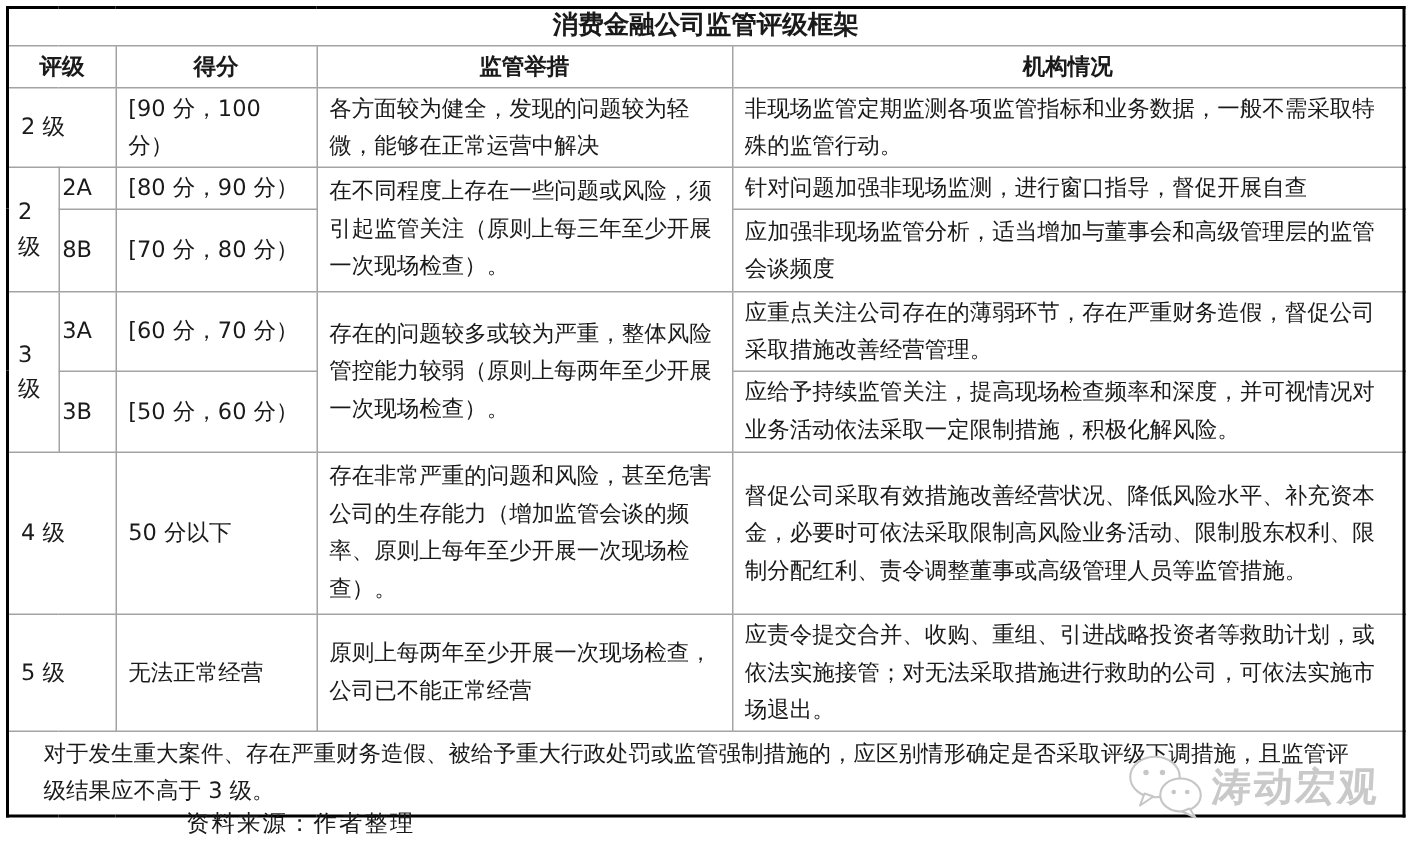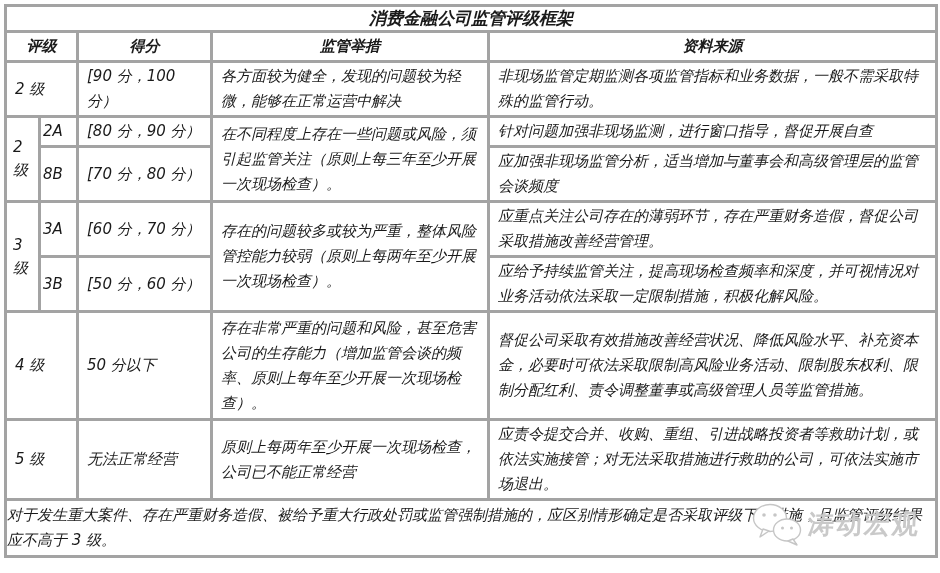--- a/index.html
+++ b/index.html
@@ -19,30 +19,29 @@
   table.rating-table {
     position: absolute;
     left: 4px;
     top: 4px;
     width: 931px;
     border-collapse: collapse;
     table-layout: fixed;
     border: 2px solid #000;
   }
   .rating-table td, .rating-table th {
-    border: 3px solid #a3a3a3;
+    border: 1px solid #a3a3a3;
     font-size: 15px;
     line-height: 25px;
     padding: 1px 8px;
     vertical-align: middle;
     font-weight: normal;
     text-align: left;
     word-break: break-all;
     overflow: hidden;
-    font-style: italic;
   }
   .rating-table .title-cell {
     text-align: center;
     font-weight: bold;
     font-size: 17px;
     line-height: 23px;
     padding: 0 4px;
   }
   .rating-table th {
     text-align: center;
@@ -51,21 +50,21 @@
     margin-left: 16px;
   }
   .rating-table .letter-cell {
     padding: 1px 2px;
   }
   .rating-table .stacked-cell {
     padding: 1px 6px;
     line-height: 23px;
   }
   .rating-table .footnote-cell {
-    padding: 1px 0;
+    padding: 1px 23px;
     margin-left: 16px;
   }
   .source-caption {
     position: absolute;
     left: 124px;
     top: 539px;
     font-size: 15.5px;
     letter-spacing: 1.5px;
     color: #1a1a1a;
   }
@@ -104,21 +103,21 @@
 
     <tbody>
         <tr style="height:25px">
       <td colspan="5" class="title-cell">消费金融公司监管评级框架</td>
     </tr>
 
     <tr style="height:26px">
       <th colspan="2">评级</th>
       <th>得分</th>
       <th>监管举措</th>
-      <th>资料来源</th>
+      <th>机构情况</th>
     </tr>
 
     <tr style="height:53px">
       <td colspan="2">2 级</td>
       <td>[90 分，100 分）</td>
       <td>各方面较为健全，发现的问题较为轻微，能够在正常运营中解决</td>
       <td>非现场监管定期监测各项监管指标和业务数据，一般不需采取特殊的监管行动。</td>
     </tr>
 
     <tr style="height:27px">
@@ -168,20 +167,21 @@
       <td>原则上每两年至少开展一次现场检查，公司已不能正常经营</td>
       <td>应责令提交合并、收购、重组、引进战略投资者等救助计划，或依法实施接管；对无法采取措施进行救助的公司，可依法实施市场退出。</td>
     </tr>
 
     <tr style="height:57px">
       <td colspan="5" class="footnote-cell">对于发生重大案件、存在严重财务造假、被给予重大行政处罚或监管强制措施的，应区别情形确定是否采取评级下调措施，且监管评级结果应不高于 3 级。</td>
     </tr>
   </tbody>
     </table>
 
+  <div class="source-caption">资料来源：作者整理</div>
 
   <div class="watermark">
     <svg width="54" height="46" viewBox="0 0 54 46">
       <g fill="#ffffff" stroke="#c6c6c6" stroke-width="1.4">
         <ellipse cx="20" cy="17" rx="16.5" ry="13.5"></ellipse>
         <path d="M13 28 L10 36 L19 30 Z" stroke-linejoin="round"></path>
         <ellipse cx="37" cy="29" rx="13.5" ry="11"></ellipse>
         <path d="M43 38 L47 44 L38 40 Z" stroke-linejoin="round"></path>
       </g>
       <g fill="#c6c6c6" stroke="none">

